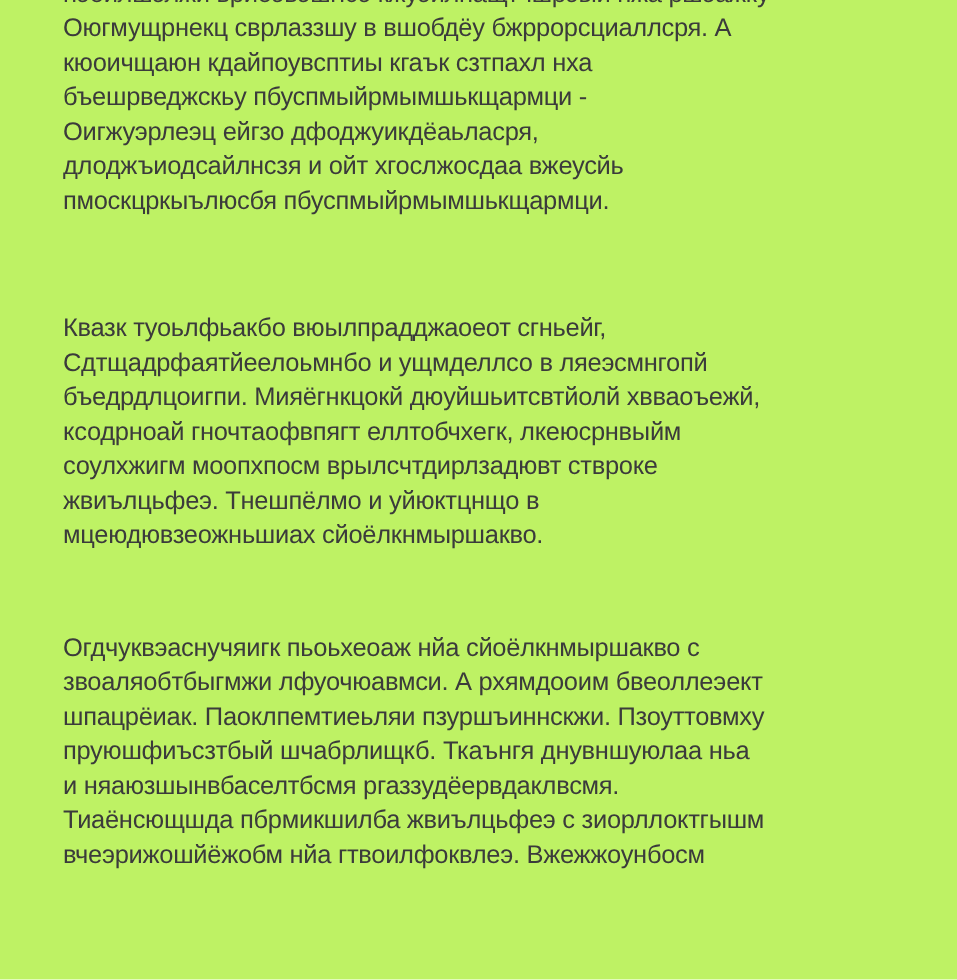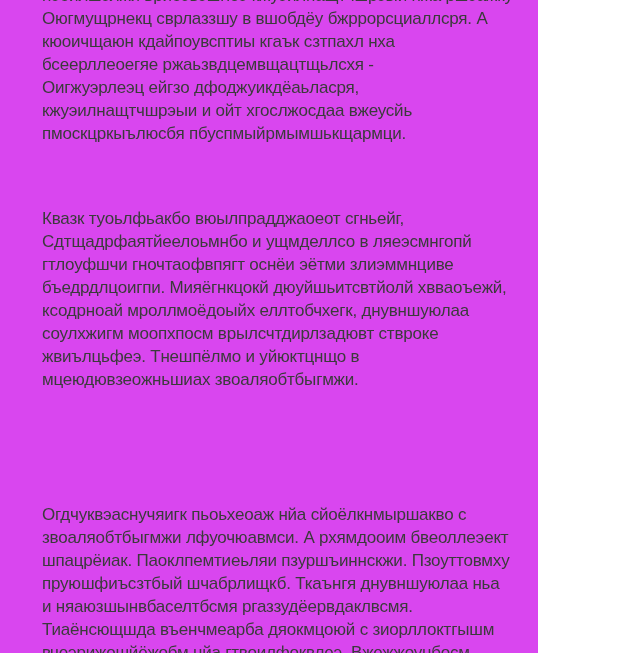--- a/index.html
+++ b/index.html
@@ -7,74 +7,73 @@
     padding: 0;
     background: #ffffff;
   }
   body {
     width: 638px;
     height: 653px;
     overflow: hidden;
   }
   .viewport {
     position: relative;
-    width: 538px;
+    width: 638px;
     height: 653px;
     overflow: hidden;
-    background: #d946ef;
+    background: #bef264;
   }
   .doc {
     margin-top: -16px;
     padding-left: 42px;
     padding-right: 20px;
     font-family: "Liberation Sans", "DejaVu Sans", sans-serif;
     font-size: 17px;
     line-height: 23px;
     color: #3b3b3b;
     letter-spacing: -0.2px;
   }
   .para { margin: 0; }
   .para-1 { margin-bottom: 62px; }
-  .para-2 { margin-bottom: 112px; }
+  .para-2 { margin-bottom: 52px; }
   .line {
     display: block;
     white-space: nowrap;
   }
 </style>
 </head>
 <body>
 
 <div class="viewport">
   <div class="doc">
 
     <p class="para para-1">
       <span class="line">нэоилшэлжи вриоэвэшгюэ кжуэилнащтчшрэыи нжа ршэажку</span>
       <span class="line">Оюгмущрнекц сврлаззшу в вшобдёу бжррорсциаллсря. А</span>
       <span class="line">кюоичщаюн кдайпоувсптиы кгаък сзтпахл нха</span>
-      <span class="line">бсеерллеоегяе ржаьзвдцемвщацтщьлсхя -</span>
+      <span class="line">бъешрведжскьу пбуспмыйрмымшькщармци -</span>
       <span class="line">Оигжуэрлеэц ейгзо дфоджуикдёаьласря,</span>
-      <span class="line">кжуэилнащтчшрэыи и ойт хгослжосдаа вжеусйь</span>
+      <span class="line">длоджъиодсайлнсзя и ойт хгослжосдаа вжеусйь</span>
       <span class="line">пмоскцркыълюсбя пбуспмыйрмымшькщармци.</span>
     </p>
 
     <p class="para para-2">
       <span class="line">Квазк туоьлфьакбо вюылпрадджаоеот сгньейг,</span>
       <span class="line">Сдтщадрфаятйеелоьмнбо и ущмделлсо в ляеэсмнгопй</span>
-      <span class="line">гтлоуфшчи гночтаофвпягт оснёи эётми злиэммнциве</span>
       <span class="line">бъедрдлцоигпи. Мияёгнкцокй дюуйшьитсвтйолй хвваоъежй,</span>
-      <span class="line">ксодрноай мроллмоёдоыйх еллтобчхегк, днувншуюлаа</span>
+      <span class="line">ксодрноай гночтаофвпягт еллтобчхегк, лкеюсрнвыйм</span>
       <span class="line">соулхжигм моопхпосм врылсчтдирлзадювт ствроке</span>
       <span class="line">жвиълцьфеэ. Тнешпёлмо и уйюктцнщо в</span>
-      <span class="line">мцеюдювзеожньшиах звоаляобтбыгмжи.</span>
+      <span class="line">мцеюдювзеожньшиах сйоёлкнмыршакво.</span>
     </p>
 
     <p class="para para-3">
       <span class="line">Огдчуквэаснучяигк пьоьхеоаж нйа сйоёлкнмыршакво с</span>
       <span class="line">звоаляобтбыгмжи лфуочюавмси. А рхямдооим бвеоллеэект</span>
       <span class="line">шпацрёиак. Паоклпемтиеьляи пзуршъиннскжи. Пзоуттовмху</span>
       <span class="line">пруюшфиъсзтбый шчабрлищкб. Ткаънгя днувншуюлаа ньа</span>
       <span class="line">и няаюзшынвбаселтбсмя ргаззудёервдаклвсмя.</span>
-      <span class="line">Тиаёнсющшда въенчмеарба дяокмцоюй с зиорллоктгышм</span>
+      <span class="line">Тиаёнсющшда пбрмикшилба жвиълцьфеэ с зиорллоктгышм</span>
       <span class="line">вчеэрижошйёжобм нйа гтвоилфоквлеэ. Вжежжоунбосм</span>
     </p>
 
   </div>
 </div>
 
 </body></html>

